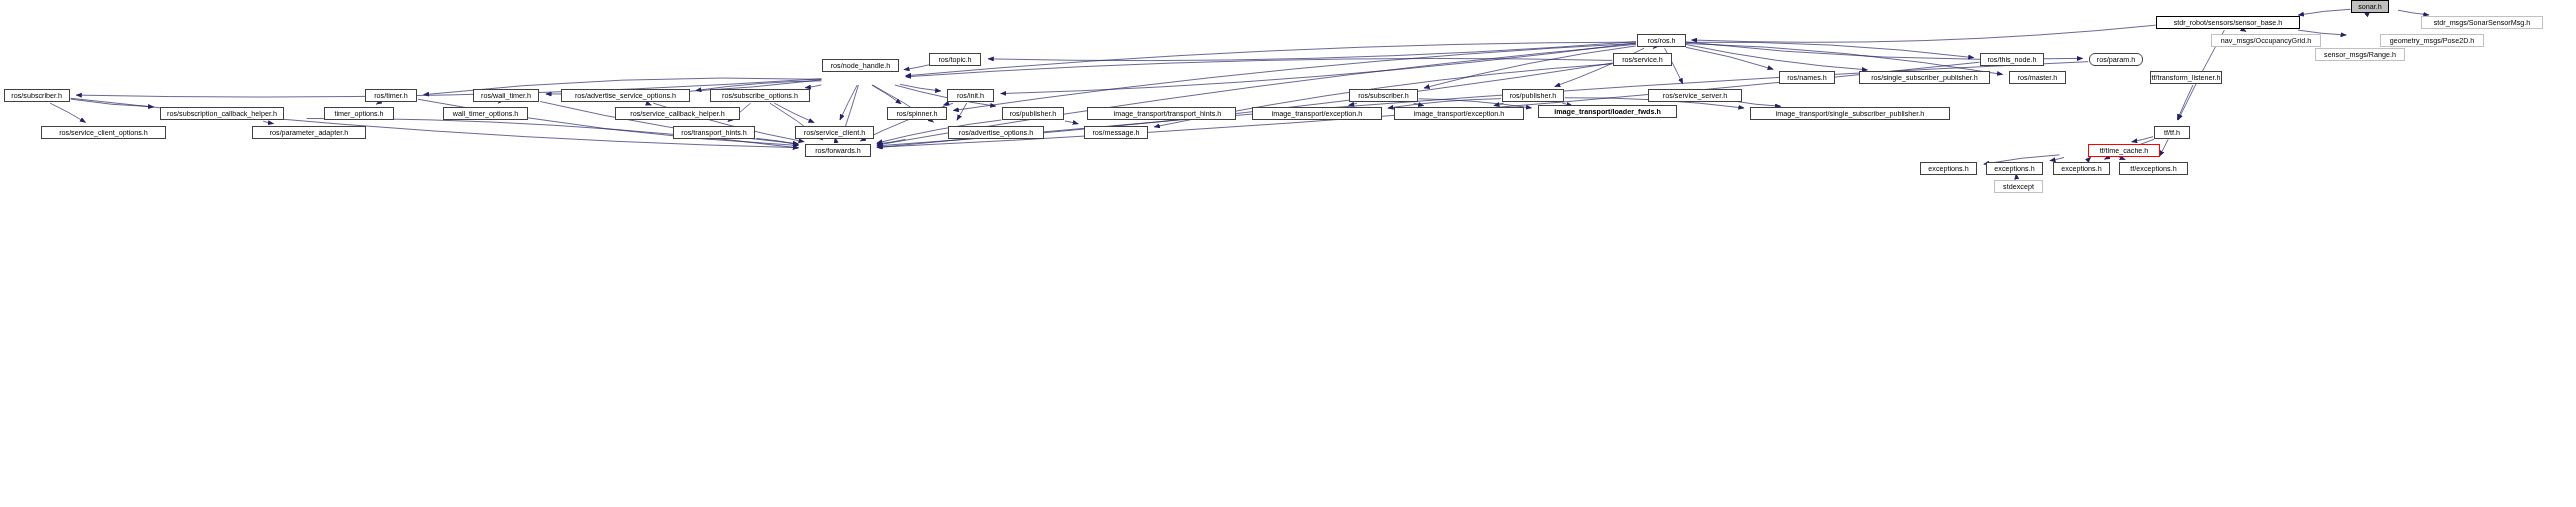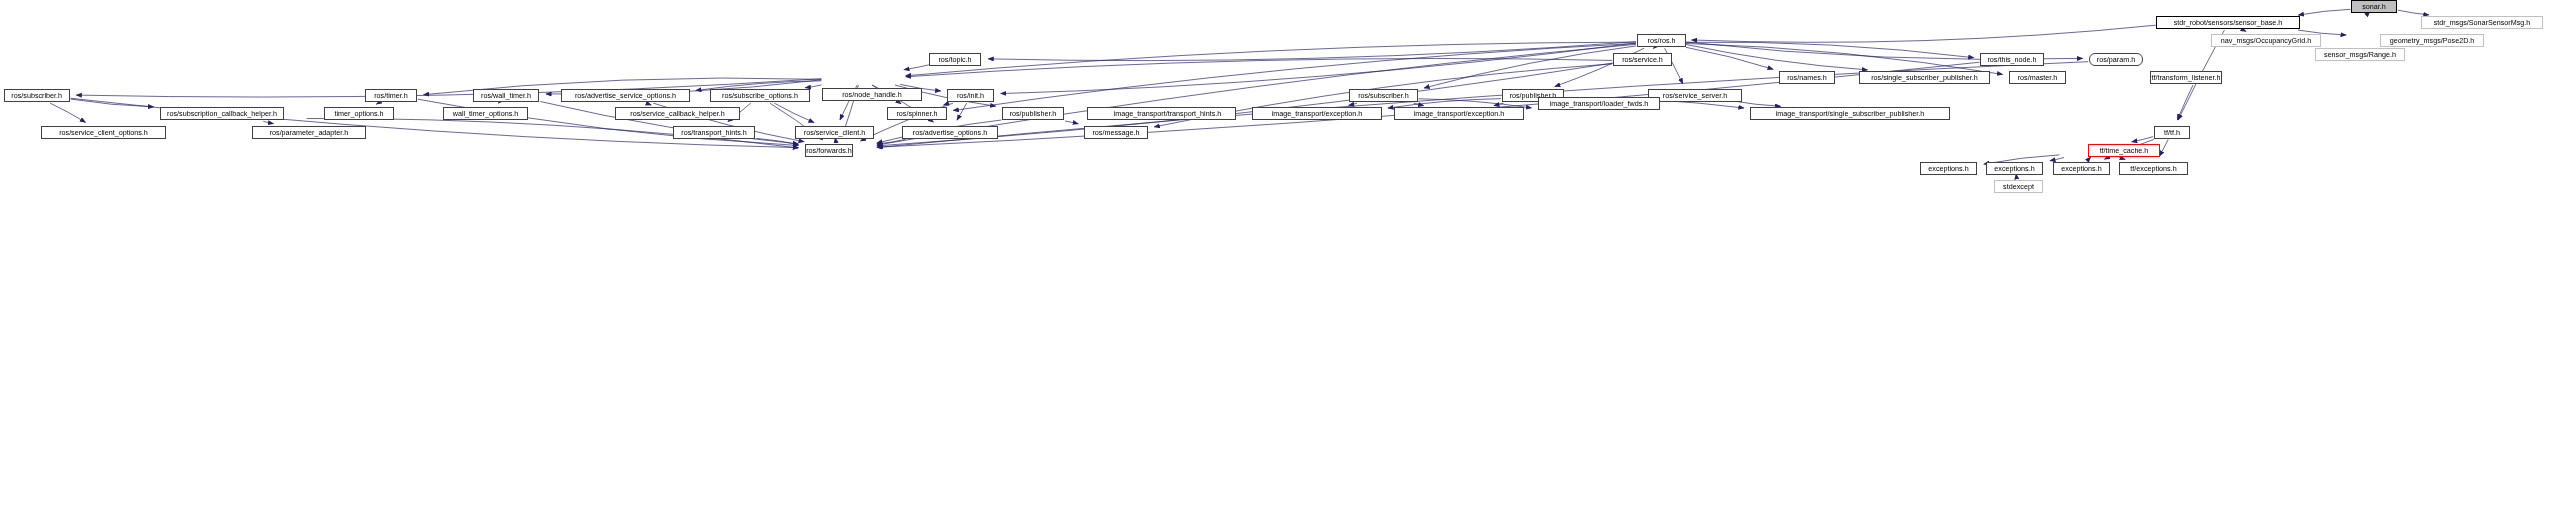--- a/index.html
+++ b/index.html
@@ -119,21 +119,21 @@
         <path d="M3448.3,223.0 Q3407.7,236.5 3369.1,254.7" marker-end="url(#ar)"></path>
         <path d="M3471.1,223.0 Q3464.4,236.7 3457.1,250.0" marker-end="url(#ar)"></path>
         <path d="M3297.0,247.8 Q3236.0,251.3 3175.9,262.6" marker-end="url(#ar)"></path>
         <path d="M3304.4,252.0 Q3293.2,255.1 3281.8,257.1" marker-end="url(#ar)"></path>
         <path d="M3346.5,252.0 Q3346.9,251.5 3347.3,251.1" marker-end="url(#ar)"></path>
         <path d="M3392.1,252.0 Q3397.3,253.4 3402.3,255.3" marker-end="url(#ar)"></path>
         <path d="M3228.0,281.0 Q3227.7,279.6 3227.5,278.1" marker-end="url(#ar)"></path>
       </g>
   </svg>
   <div id="node-layer">
-      <div class="node root" style="left: 2351px; top: 0px; width: 46px;">
+      <div class="node root" style="left: 2351px; top: 0px; width: 38px;">
         <span class="lbl">sonar.h</span>
       </div>
       <div class="node blackborder" style="left: 2156px; top: 16px; width: 144px;">
         <span class="lbl">stdr_robot/sensors/sensor_base.h</span>
       </div>
       <div class="node" style="left: 2315px; top: 16px; width: 90px; margin-top: 32px;">
         <span class="lbl">sensor_msgs/Range.h</span>
       </div>
       <div class="node" style="left: 2421px; top: 16px; width: 122px;">
         <span class="lbl">stdr_msgs/SonarSensorMsg.h</span>
@@ -152,21 +152,21 @@
       </div>
       <div class="node strong" style="left: 1613px; top: 53px; width: 59px;">
         <span class="lbl">ros/service.h</span>
       </div>
       <div class="node strong" style="left: 1980px; top: 53px; width: 64px;">
         <span class="lbl">ros/this_node.h</span>
       </div>
       <div class="node strong" style="left: 2089px; top: 53px; width: 54px; border-radius: 6px;">
         <span class="lbl">ros/param.h</span>
       </div>
-      <div class="node strong" style="left: 822px; top: 88px; width: 100px;">
+      <div class="node strong" style="left: 822px; top: 59px; width: 77px;">
         <span class="lbl">ros/node_handle.h</span>
       </div>
       <div class="node strong" style="left: 1779px; top: 71px; width: 56px;">
         <span class="lbl">ros/names.h</span>
       </div>
       <div class="node strong" style="left: 1859px; top: 71px; width: 131px;">
         <span class="lbl">ros/single_subscriber_publisher.h</span>
       </div>
       <div class="node strong" style="left: 2009px; top: 71px; width: 57px;">
         <span class="lbl">ros/master.h</span>
@@ -221,48 +221,48 @@
       </div>
       <div class="node strong" style="left: 1087px; top: 107px; width: 149px; padding-left: 12px;">
         <span class="lbl">image_transport/transport_hints.h</span>
       </div>
       <div class="node strong" style="left: 1252px; top: 107px; width: 130px;">
         <span class="lbl">image_transport/exception.h</span>
       </div>
       <div class="node strong" style="left: 1394px; top: 107px; width: 130px;">
         <span class="lbl">image_transport/exception.h</span>
       </div>
-      <div class="node strong" style="left: 1538px; top: 97px; width: 122px;">
+      <div class="node strong" style="left: 1538px; top: 105px; width: 139px; font-weight: bold;">
         <span class="lbl">image_transport/loader_fwds.h</span>
       </div>
       <div class="node strong" style="left: 1750px; top: 107px; width: 200px;">
         <span class="lbl">image_transport/single_subscriber_publisher.h</span>
       </div>
       <div class="node strong" style="left: 41px; top: 126px; width: 125px;">
         <span class="lbl">ros/service_client_options.h</span>
       </div>
       <div class="node strong" style="left: 252px; top: 126px; width: 114px;">
         <span class="lbl">ros/parameter_adapter.h</span>
       </div>
       <div class="node strong" style="left: 673px; top: 126px; width: 82px;">
         <span class="lbl">ros/transport_hints.h</span>
       </div>
       <div class="node strong" style="left: 795px; top: 126px; width: 79px;">
         <span class="lbl">ros/service_client.h</span>
       </div>
-      <div class="node strong" style="left: 902px; top: 126px; width: 96px;">
+      <div class="node strong" style="left: 948px; top: 126px; width: 96px;">
         <span class="lbl">ros/advertise_options.h</span>
       </div>
       <div class="node strong" style="left: 1084px; top: 126px; width: 64px;">
         <span class="lbl">ros/message.h</span>
       </div>
       <div class="node strong" style="left: 2154px; top: 126px; width: 36px;">
         <span class="lbl">tf/tf.h</span>
       </div>
-      <div class="node strong" style="left: 805px; top: 144px; width: 48px;">
+      <div class="node strong" style="left: 805px; top: 144px; width: 66px;">
         <span class="lbl">ros/forwards.h</span>
       </div>
       <div class="node redborder" style="left: 2060px; top: 144px; width: 72px; margin-left: 28px;">
         <span class="lbl">tf/time_cache.h</span>
       </div>
       <div class="node strong" style="left: 1920px; top: 162px; width: 57px;">
         <span class="lbl">exceptions.h</span>
       </div>
       <div class="node strong" style="left: 1986px; top: 162px; width: 57px;">
         <span class="lbl">exceptions.h</span>

